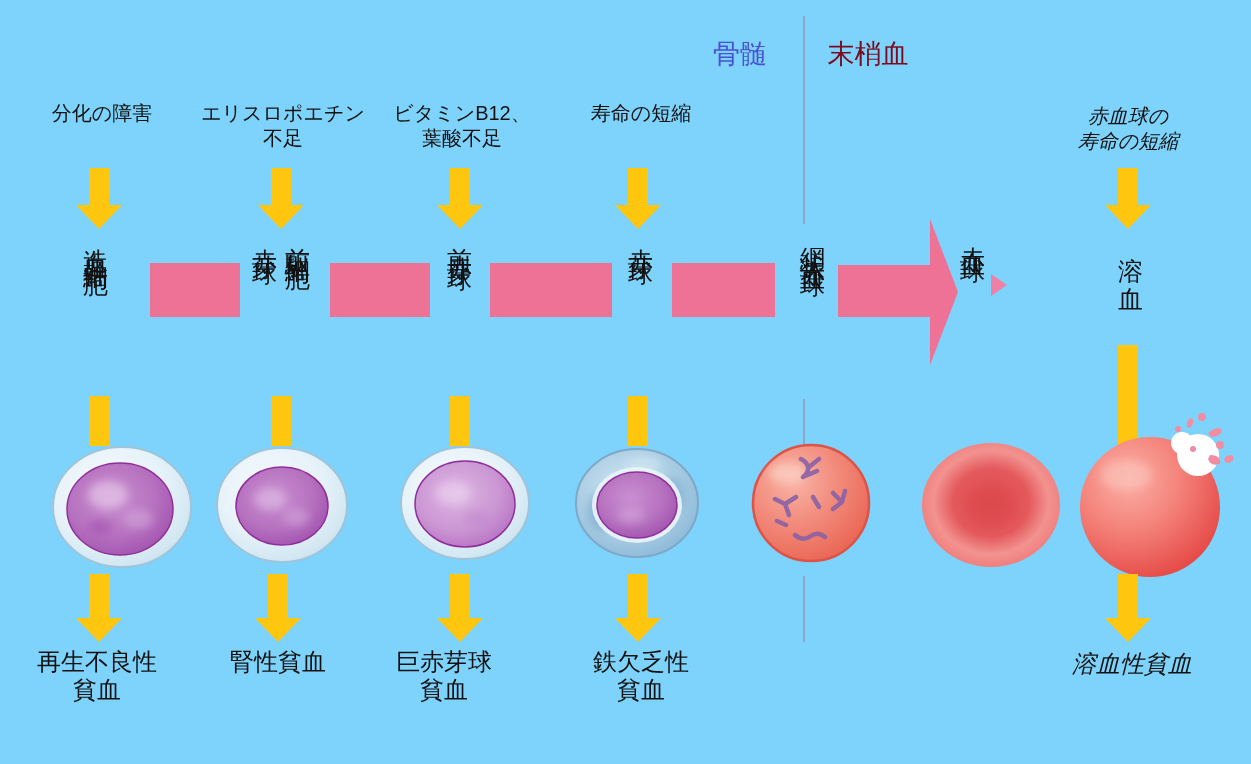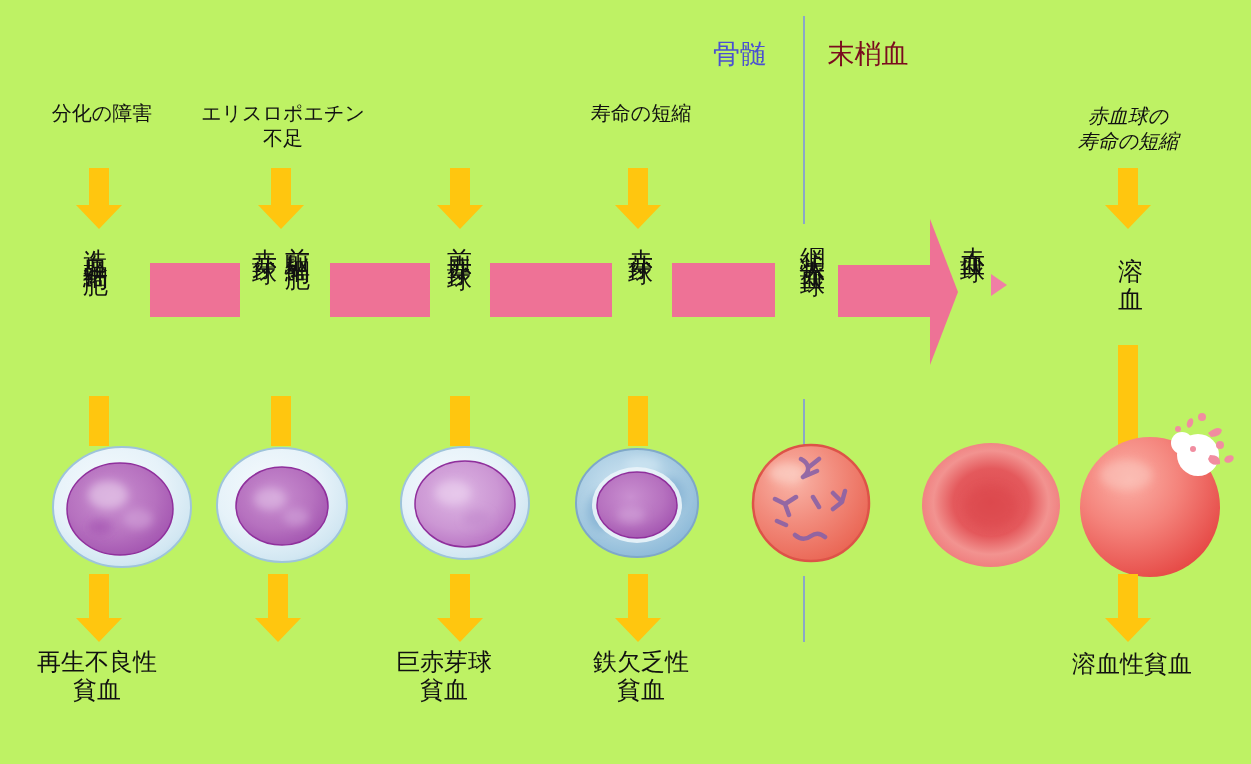--- a/index.html
+++ b/index.html
@@ -1,17 +1,17 @@
 <!DOCTYPE html>
 <html style="--yellow: #FFC60F; --pink: #EE7296; --pink-light: #F07FA6; --divider: #8BA7C7; --bm-color: #4A50D2; --pb-color: #7A0C1E;"><head>
 <meta charset="utf-8">
 <style>
   html,body{margin:0;padding:0;background:#fff;}
   #canvas{
-    position:relative;width:1251px;height:764px;background:#bef264;overflow:hidden;
+    position:relative;width:1251px;height:764px;background:#7dd3fc;overflow:hidden;
     font-family:"Liberation Sans","DejaVu Sans",sans-serif;color:#111;
   }
   .hdr{position:absolute;font-size:27px;font-weight:400;text-align:center;white-space:nowrap;}
   .hdr-bm{color:var(--bm-color,#4A50D2);}
   .hdr-pb{color:var(--pb-color,#7A0C1E);}
   .divider{position:absolute;left:803px;width:2px;background:var(--divider,#8BA7C7);}
   .cause{position:absolute;font-size:20px;line-height:1.25;text-align:center;white-space:pre-line;width:220px;}
   .anemia{position:absolute;font-size:24px;line-height:1.17;text-align:center;white-space:pre-line;width:200px;}
   .vstage{
     position:absolute;writing-mode:vertical-rl;text-orientation:upright;
@@ -39,20 +39,22 @@
   <div class="hdr hdr-bm" style="left:700px;top:36px;width:80px;">骨髄</div>
   <div class="hdr hdr-pb" style="left:816px;top:36px;width:104px;">末梢血</div>
 
   <div class="divider" style="top:16px;height:208px;"></div>
   <div class="divider" style="top:399px;height:47px;"></div>
   <div class="divider" style="top:576px;height:66px;"></div>
 
   <div class="cause" style="left:-8px;top:101px;">分化の障害</div>
   <div class="cause" style="left:173px;top:101px;">エリスロポエチン
 不足</div>
+  <div class="cause" style="left:352px;top:101px;">ビタミンB12、
+葉酸不足</div>
   <div class="cause" style="left:531px;top:101px;">寿命の短縮</div>
   <div class="cause" style="left:1018px;top:104px;font-style:italic;">赤血球の
 寿命の短縮</div>
 
   <div class="yarrow" style="left:76px;top:168px;">
       <div class="shaft" style="height:37px;"></div>
       <div class="head"></div>
     </div>
   <div class="yarrow" style="left:258px;top:168px;">
       <div class="shaft" style="height:37px;"></div>
@@ -232,19 +234,20 @@
       <div class="shaft" style="height:44px;"></div>
       <div class="head"></div>
     </div>
   <div class="yarrow" style="left:1105px;top:574px;">
       <div class="shaft" style="height:44px;"></div>
       <div class="head"></div>
     </div>
 
   <div class="anemia" style="left:-3px;top:648px;">再生不良性
 貧血</div>
+  <div class="anemia" style="left:178px;top:648px;">腎性貧血</div>
   <div class="anemia" style="left:344px;top:648px;">巨赤芽球
 貧血</div>
   <div class="anemia" style="left:541px;top:648px;">鉄欠乏性
 貧血</div>
-  <div class="anemia" style="left:1032px;top:650px;">溶血性貧血</div>
+  <div class="anemia" style="left:1032px;top:650px;font-style:italic;">溶血性貧血</div>
 
 </div>
 
 </body></html>

